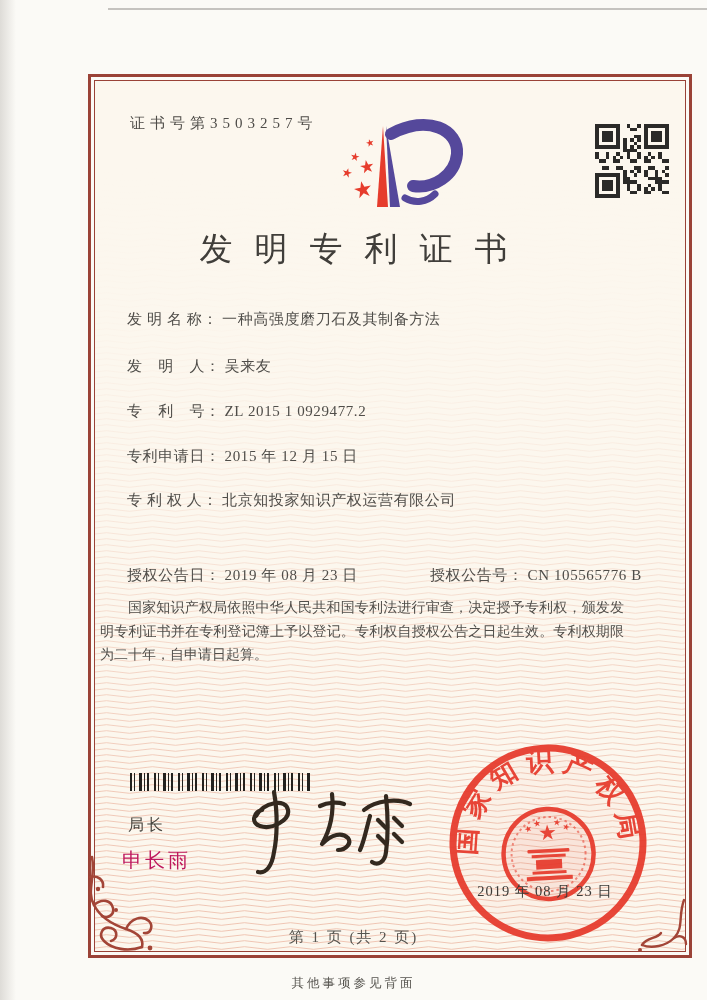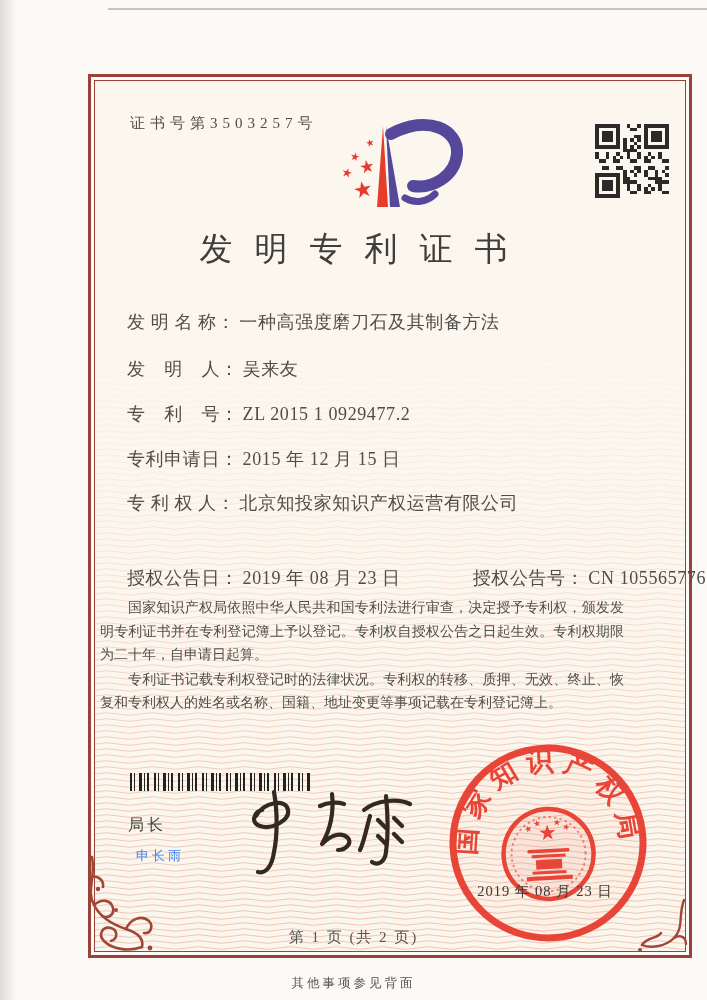--- a/index.html
+++ b/index.html
@@ -47,41 +47,41 @@
     left:130px;top:114px;
     font-size:15px;color:#4e4c48;letter-spacing:5px;white-space:nowrap;
   }
   .title{
     left:0;right:0;top:227px;text-align:center;
     font-size:33px;font-weight:500;color:#403e3a;
     letter-spacing:22px;padding-left:22px;white-space:nowrap;
   }
   .field-row{
     left:127px;height:22px;white-space:nowrap;
-    font-size:18px;color:#4f4d49;letter-spacing:.6px;
+    font-size:15px;color:#4f4d49;letter-spacing:.6px;
   }
   .field-row .val{margin-left:4px;}
   .second-pair{margin-left:72px;}
   .body-text{
     left:100px;top:596px;width:524px;
     font-size:14px;line-height:23.5px;color:#504e4a;
     text-align:justify;
   }
   .body-text p{margin:0 0 1px 0;text-indent:2em;}
   .barcode{
     left:130px;top:773px;width:181px;height:18px;
     background:repeating-linear-gradient(90deg,
       #23221f 0 2px, transparent 2px 4px,
       #23221f 4px 5px, transparent 5px 9px,
       #23221f 9px 12px, transparent 12px 14px,
       #23221f 14px 15px, transparent 15px 17px,
       #23221f 17px 19px, transparent 19px 24px);
   }
   .sig-title{left:128px;top:815px;font-size:16px;color:#45423c;letter-spacing:3px;}
-  .sig-name{left:136px;top:847px;font-size:13px;color:#3b82f6;letter-spacing:3px;}
+  .sig-name{left:122px;top:847px;font-size:20px;color:#be185d;letter-spacing:3px;}
   .signature-svg{left:228px;top:786px;}
   .seal-svg{left:445px;top:740px;transform:rotate(-3deg);}
   .seal-date{
     left:460px;top:882px;width:170px;text-align:center;
     font-size:14.5px;color:#3c3b38;letter-spacing:1px;white-space:nowrap;
   }
   .page-no{
     left:0;right:0;top:928px;text-align:center;
     font-size:15px;color:#56544f;letter-spacing:2px;
   }
@@ -259,21 +259,20 @@
   </div>
   <div class="abs field-row" style="top:491px">
     <span>专 利 权 人：</span><span class="val">北京知投家知识产权运营有限公司</span>
   </div>
   <div class="abs field-row" style="top:566px">
     <span>授权公告日：</span><span class="val">2019 年 08 月 23 日</span><span class="second-pair">授权公告号：</span><span class="val">CN 105565776 B</span>
   </div>
 
   <div class="abs body-text">
     <p>国家知识产权局依照中华人民共和国专利法进行审查，决定授予专利权，颁发发明专利证书并在专利登记簿上予以登记。专利权自授权公告之日起生效。专利权期限为二十年，自申请日起算。</p>
-    <p>专利证书记载专利权登记时的法律状况。专利权的转移、质押、无效、终止、恢复和专利权人的姓名或名称、国籍、地址变更等事项记载在专利登记簿上。</p>
   </div>
 
   <div class="abs barcode"></div>
 
   <div class="abs sig-title">局长</div>
   <div class="abs sig-name">申长雨</div>
 
   <svg class="abs signature-svg" width="190" height="100" viewBox="0 0 190 100">
     <g fill="none" stroke="#33291f" stroke-width="4.2" stroke-linecap="round" stroke-linejoin="round">
       <path d="M28,30 C36,16 58,12 60,24 C62,34 44,44 32,40 C22,37 26,26 34,24"></path>

